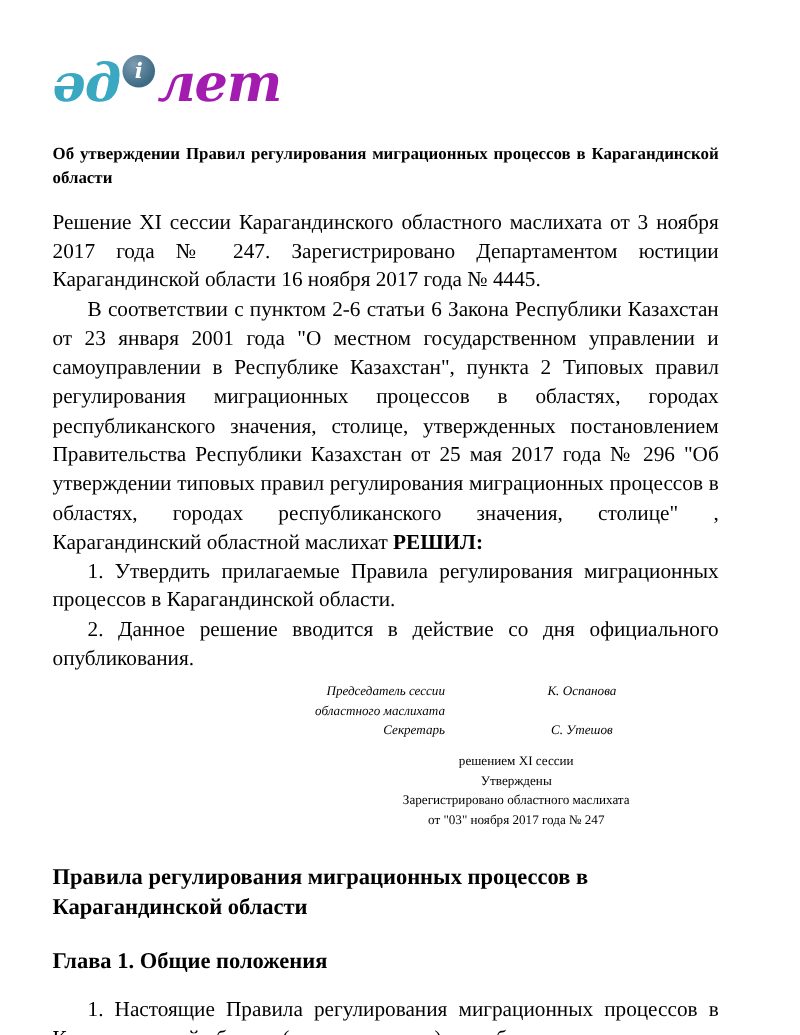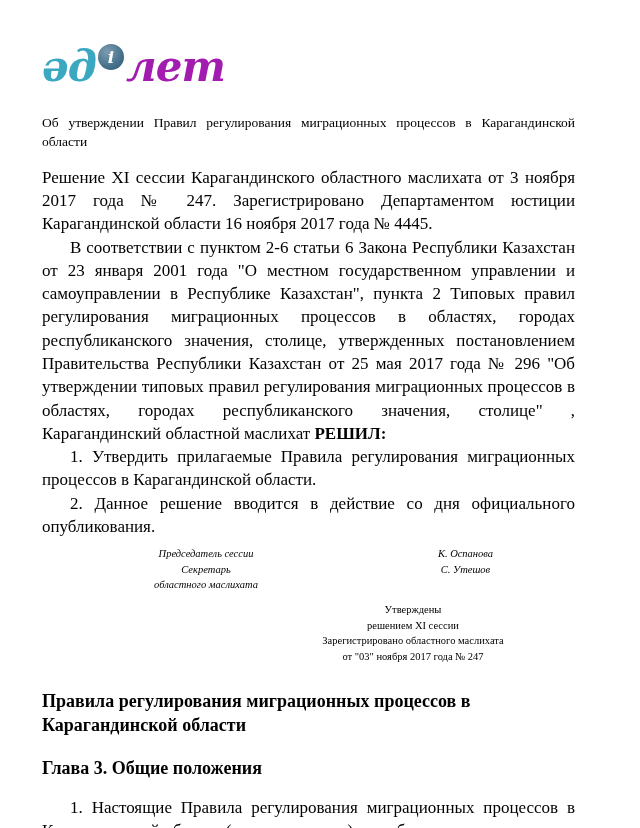--- a/index.html
+++ b/index.html
@@ -43,21 +43,21 @@
     font-weight: 700;
     display: flex; align-items: center; justify-content: center;
     margin: 0 2px 18px 2px;
     letter-spacing: 0;
   }
 
   
   .doc-title {
     margin: 26px 0 14px 0;
     font-size: 13.5px;
-    font-weight: 400;
+    font-weight: 700;
     line-height: 1.4;
     text-align: justify;
   }
   .para {
     margin: 0;
     font-size: 17px;
     line-height: 1.37;
     text-align: justify;
   }
   .para.indent { text-indent: 28px; }
@@ -67,21 +67,21 @@
   .sig-block {
     margin: 8px 0 0 14px;
     font-size: 10.5px;
     font-style: italic;
     line-height: 1.45;
   }
   .sig-row {
     display: grid;
     grid-template-columns: 300px 1fr;
   }
-  .sig-left { text-align: center; }
+  .sig-left { text-align: right; }
   .sig-right { text-align: center; }
 
   
   .approval {
     margin: 10px 12px 0 auto;
     width: 300px;
     font-size: 10.5px;
     line-height: 1.5;
     text-align: center;
   }
@@ -115,35 +115,35 @@
   <p class="para indent">1. Утвердить прилагаемые Правила регулирования миграционных процессов в Карагандинской области.</p>
 
   <p class="para indent">2. Данное решение вводится в действие со дня официального опубликования.</p>
 
   <div class="sig-block">
     <div class="sig-row">
       <span class="sig-left">Председатель сессии</span>
       <span class="sig-right">К. Оспанова</span>
     </div>
     <div class="sig-row">
+      <span class="sig-left">областного маслихата</span>
+      <span class="sig-right"></span>
+    </div>
+    <div class="sig-row">
       <span class="sig-left">Секретарь</span>
       <span class="sig-right">С. Утешов</span>
-    </div>
-    <div class="sig-row">
-      <span class="sig-left">областного маслихата</span>
-      <span class="sig-right"></span>
     </div>
   </div>
 
   <div class="approval">
+    <div>решением XI сессии</div>
     <div>Утверждены</div>
-    <div>решением XI сессии</div>
     <div>Зарегистрировано областного маслихата</div>
     <div>от "03" ноября 2017 года № 247</div>
   </div>
 
   <h2 class="section-title">Правила регулирования миграционных процессов в Карагандинской области</h2>
 
-  <h2 class="section-title chapter">Глава 3. Общие положения</h2>
+  <h2 class="section-title chapter">Глава 1. Общие положения</h2>
 
   <p class="para indent body-after-heading">1. Настоящие Правила регулирования миграционных процессов в Карагандинской области (далее – правила) разработаны в соответствии с Конституцией Республики Казахстан, законами Республики Казахстан от 22 июля 2011 года "О миграции населения", от 23 января 2001 года "О местном государственном управлении и самоуправлении в Республике Казахстан", от 16 апреля 1997 года "О жилищных отношениях", Типовыми правилами регулирования миграционных процессов в областях, городах республиканского значения, столице, утвержденными постановлением Правительства Республики Казахстан от 25 мая 2017 года № 296 "Об утверждении типовых правил регулирования миграционных процессов в областях, городах республиканского значения, столице" и определяют порядок регулирования миграционных процессов в Карагандинской области.</p>
 
 </div>
 
 </body></html>

